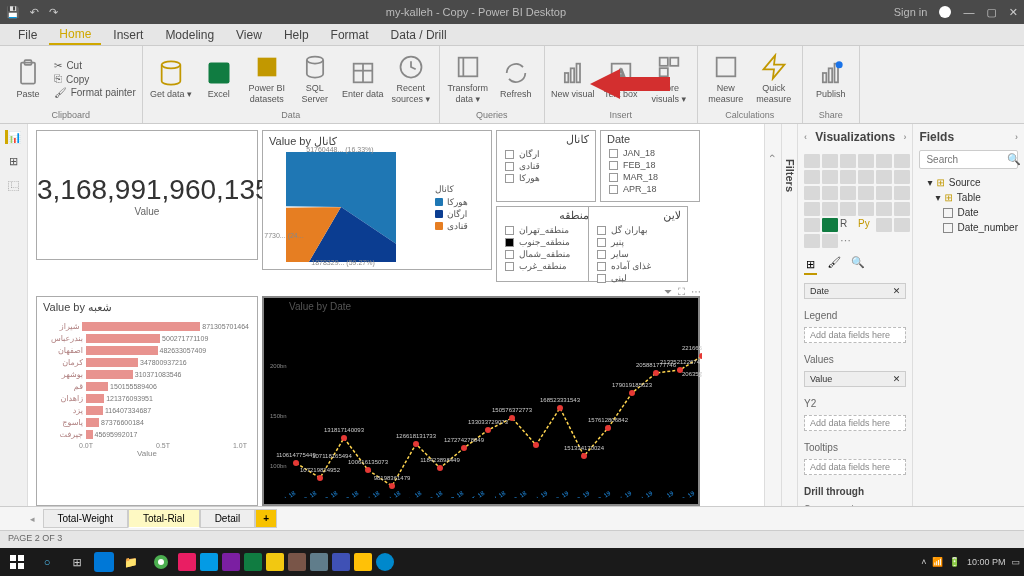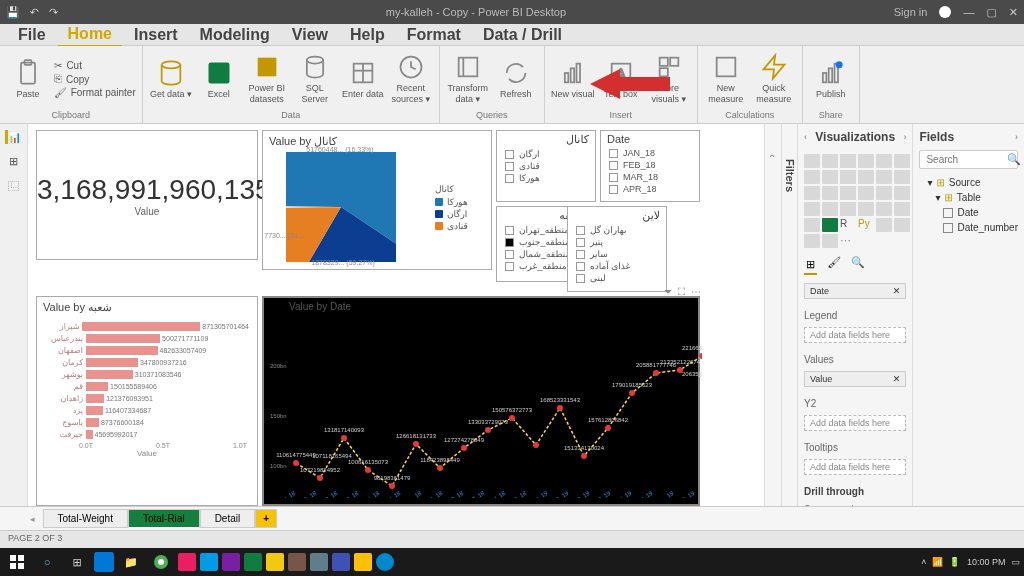--- a/index.html
+++ b/index.html
@@ -3,21 +3,21 @@
 <meta charset="utf-8">
 <style>
 * { margin: 0; padding: 0; box-sizing: border-box; font-family: "Segoe UI", sans-serif; }
 body { width: 1024px; height: 576px; overflow: hidden; background: #e6e6e6; font-size: 11px; display: flex; flex-direction: column; }
 .titlebar { background: #4a4a4a; color: #bbb; height: 24px; display: flex; align-items: center; padding: 0 6px; }
 .titlebar .tb-left { display: flex; gap: 10px; align-items: center; }
 .titlebar .tb-center { flex: 1; text-align: center; font-size: 11px; }
 .titlebar .tb-right { display: flex; gap: 12px; align-items: center; }
 .tb-icon { color: #ccc; cursor: pointer; }
 .menubar { background: #e6e6e6; height: 22px; display: flex; align-items: center; padding: 0 8px; gap: 2px; border-bottom: 1px solid #ccc; }
-.menubar .mi { padding: 2px 10px; font-size: 16px; color: #444; cursor: pointer; font-weight: bold; }
+.menubar .mi { padding: 2px 10px; font-size: 12px; color: #444; cursor: pointer; }
 .menubar .mi.active { color: #d0a800; border-bottom: 2px solid #d0a800; }
 .ribbon { background: #f0f0f0; height: 78px; display: flex; border-bottom: 1px solid #ccc; position: relative; }
 .ribbon-group { border-right: 1px solid #d0d0d0; padding: 2px 6px; display: flex; flex-direction: column; justify-content: space-between; }
 .ribbon-group-label { text-align: center; font-size: 9px; color: #777; padding-bottom: 1px; }
 .ribbon-items { display: flex; gap: 4px; flex: 1; align-items: center; }
 .ribbon-btn { display: flex; flex-direction: column; align-items: center; justify-content: center; font-size: 9px; color: #555; width: 44px; cursor: pointer; text-align: center; line-height: 1.2; }
 .ribbon-btn svg, .ribbon-btn .icon-box { width: 28px; height: 28px; margin-bottom: 2px; }
 .clip-sub { display: flex; flex-direction: column; gap: 2px; font-size: 10px; color: #555; }
 .clip-sub div { display: flex; align-items: center; gap: 4px; cursor: pointer; }
 .arrow { position: absolute; left: 590px; top: 18px; }
@@ -54,21 +54,21 @@
 .viz-gallery div { width: 16px; height: 14px; background: #d8d8d8; cursor: pointer; border-radius: 1px; }
 .field-section { font-size: 10px; color: #666; margin: 4px 0 2px; }
 .field-well { background: #fff; border: 1px dashed #bbb; padding: 3px 5px; font-size: 9px; color: #888; margin-bottom: 3px; min-height: 16px; display: flex; align-items: center; justify-content: space-between; }
 .field-well.filled { background: #eee; border: 1px solid #ccc; color: #333; }
 .search-box { width: 100%; border: 1px solid #ccc; padding: 3px 18px 3px 6px; font-size: 10px; border-radius: 2px; margin-bottom: 6px; background: #fff; }
 .tree-item { font-size: 10px; color: #333; padding: 2px 0 2px 8px; display: flex; align-items: center; gap: 4px; }
 .tree-item .cb { width: 10px; height: 10px; border: 1px solid #888; }
 .tree-item.child { padding-left: 24px; }
 .tabs { height: 24px; background: #f5f5f5; border-top: 1px solid #ccc; display: flex; align-items: center; padding: 0 30px; gap: 0; }
 .tab { padding: 3px 14px; font-size: 10px; border: 1px solid #ccc; background: #eee; cursor: pointer; }
-.tab.active { background: #15803d; border-bottom-color: #fff; }
+.tab.active { background: #fef9c3; border-bottom-color: #fff; }
 .tab.add { background: #f7c200; width: 22px; text-align: center; padding: 3px 0; font-weight: bold; }
 .statusbar { height: 18px; background: #e6e6e6; font-size: 9px; color: #666; padding: 2px 8px; border-top: 1px solid #ccc; }
 .taskbar { height: 28px; background: #1a1a1a; display: flex; align-items: center; padding: 0 4px; gap: 4px; }
 .taskbar .tb-item { width: 26px; height: 22px; display: flex; align-items: center; justify-content: center; cursor: pointer; }
 .taskbar .tb-right { margin-left: auto; display: flex; align-items: center; gap: 6px; color: #ccc; font-size: 9px; }
 .chev { font-size: 9px; color: #999; cursor: pointer; }
 </style>
 </head>
 <body>
 
@@ -354,21 +354,21 @@
           <div class="slicer-item">
             <div class="cb"></div>
             <span>منطقه_شمال</span>
           </div>
           <div class="slicer-item">
             <div class="cb"></div>
             <span>منطقه_غرب</span>
           </div>
         </div>
     </div>
-    <div class="viz" style="left:539px; top:82px; width:100px; height:86px;">
+    <div class="viz" style="left:560px; top:82px; width:100px; height:76px;">
       <div class="viz-title" style="text-align:right; padding:2px 6px;">لاین</div>
       <div id="slicer-line-items">
           <div class="slicer-item">
             <div class="cb"></div>
             <span>بهاران گل</span>
           </div>
           <div class="slicer-item">
             <div class="cb"></div>
             <span>پنیر</span>
           </div>

